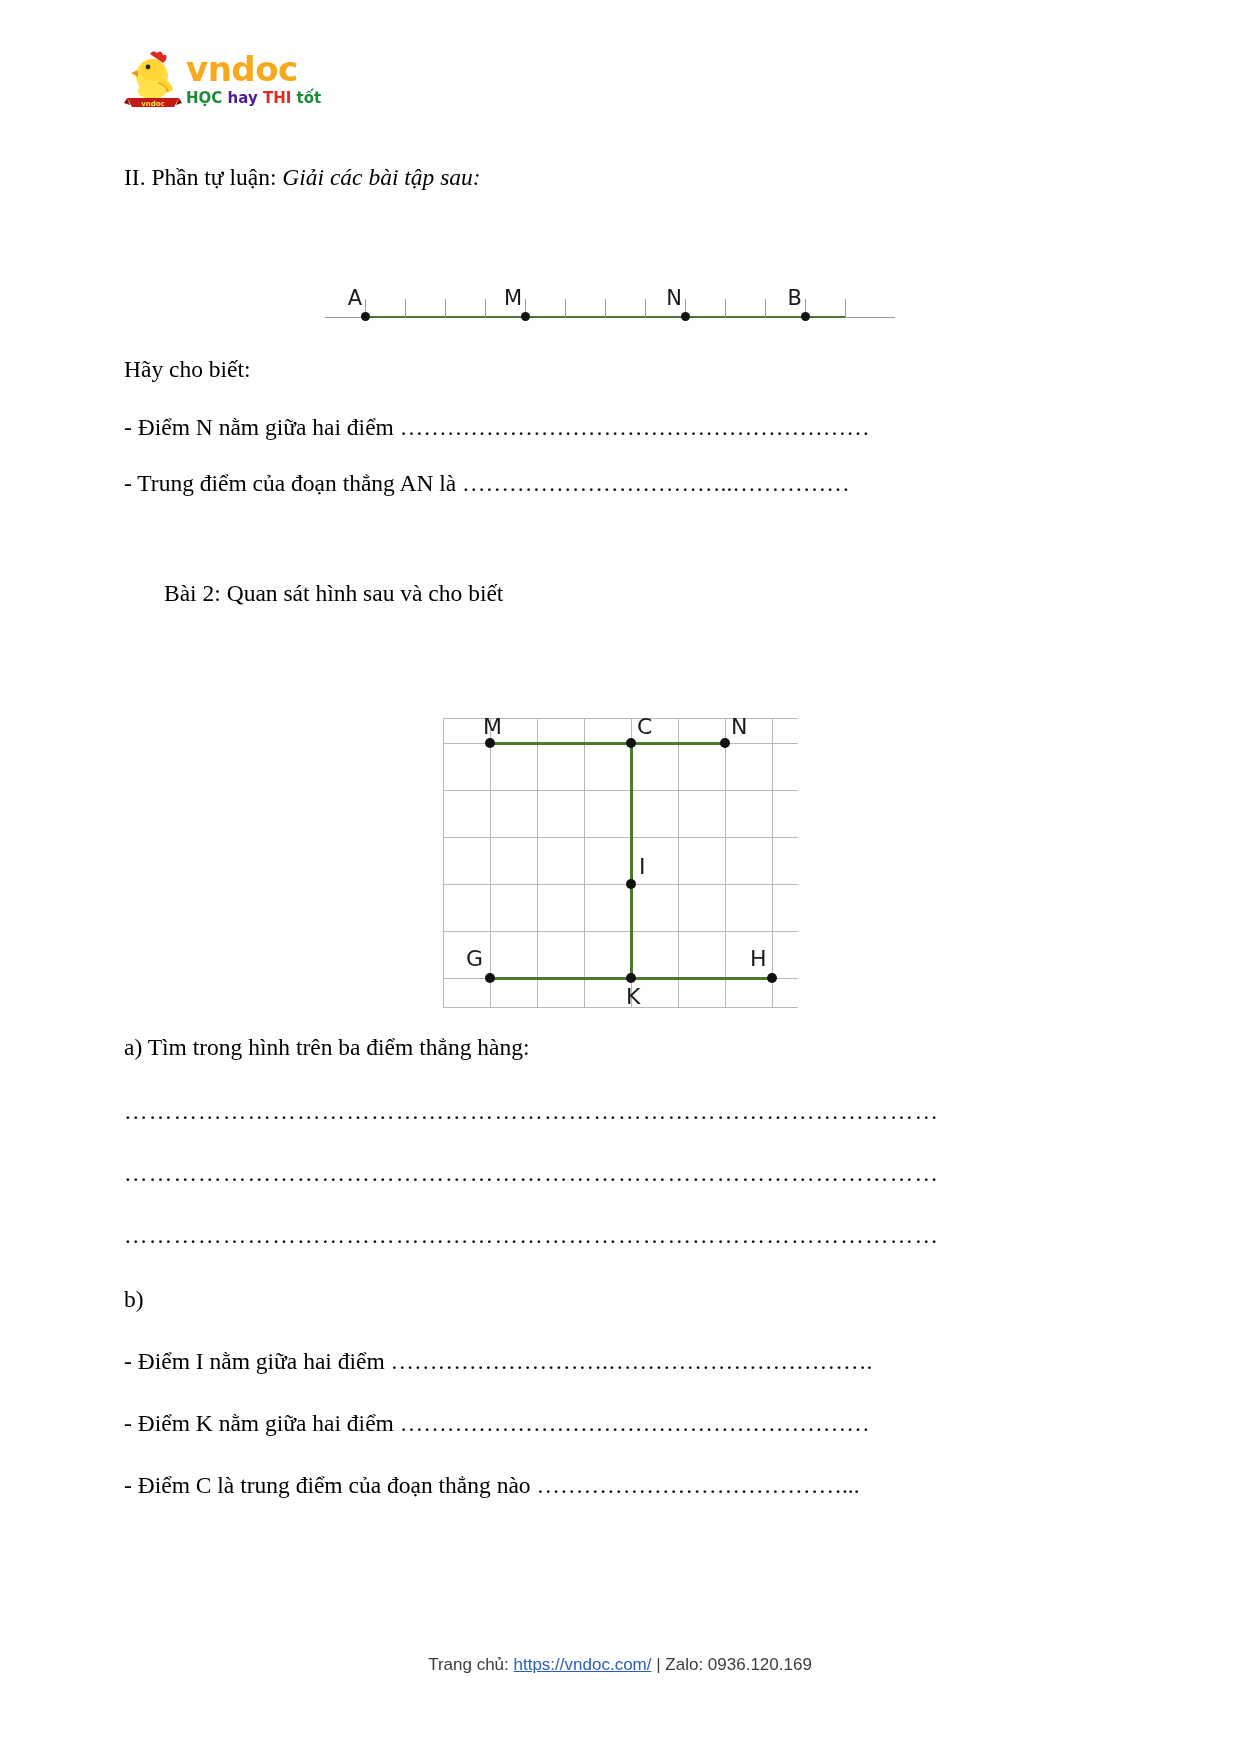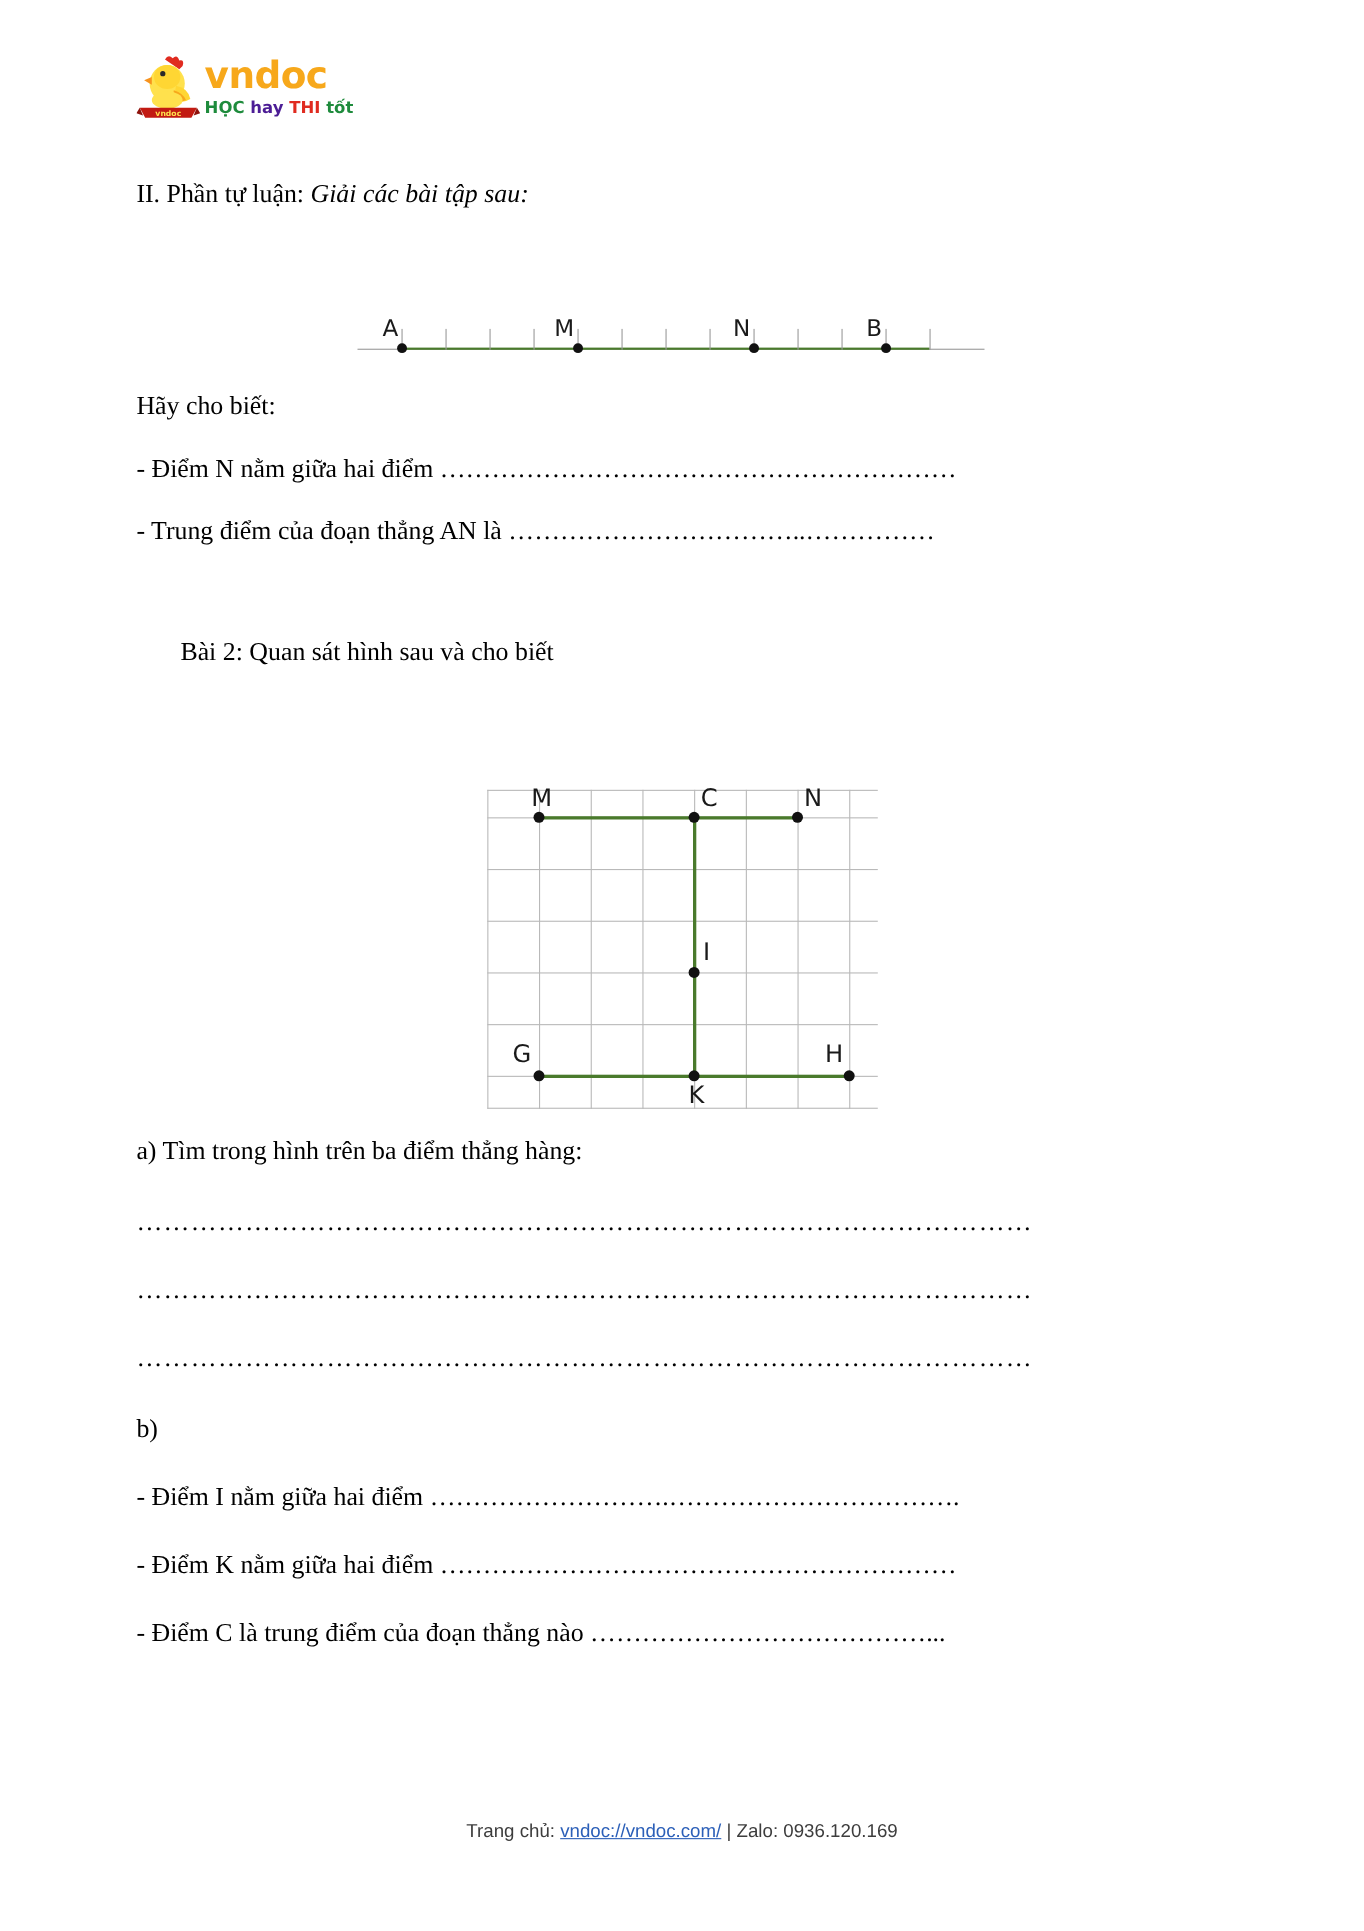--- a/index.html
+++ b/index.html
@@ -319,16 +319,16 @@
   <div class="line-row dots" style="position:absolute; left:124px; top:1160px; width:980px;">………………………………………………………………………………………</div>
   <div class="line-row dots" style="position:absolute; left:124px; top:1222px; width:980px;">………………………………………………………………………………………</div>
 
   <div class="para" style="position:absolute; left:124px; top:1288px;">b)</div>
 
   <div class="line-row" style="position:absolute; left:124px; top:1348px; width:980px;">- Điểm I nằm giữa hai điểm ……………………….…………………………….</div>
   <div class="line-row" style="position:absolute; left:124px; top:1410px; width:980px;">- Điểm K nằm giữa hai điểm ……………………………………………………</div>
   <div class="line-row" style="position:absolute; left:124px; top:1472px; width:980px;">- Điểm C là trung điểm của đoạn thẳng nào …………………………………...</div>
 
   <div class="footer">
-    <span>Trang chủ: </span><a href="#">vndoc://vndoc.com/</a><span> | Zalo: 0936.120.169</span>
+    <span>Trang chủ: </span><a href="#">https://vndoc.com/</a><span> | Zalo: 0936.120.169</span>
   </div>
 
 </div>
 
 </body></html>

